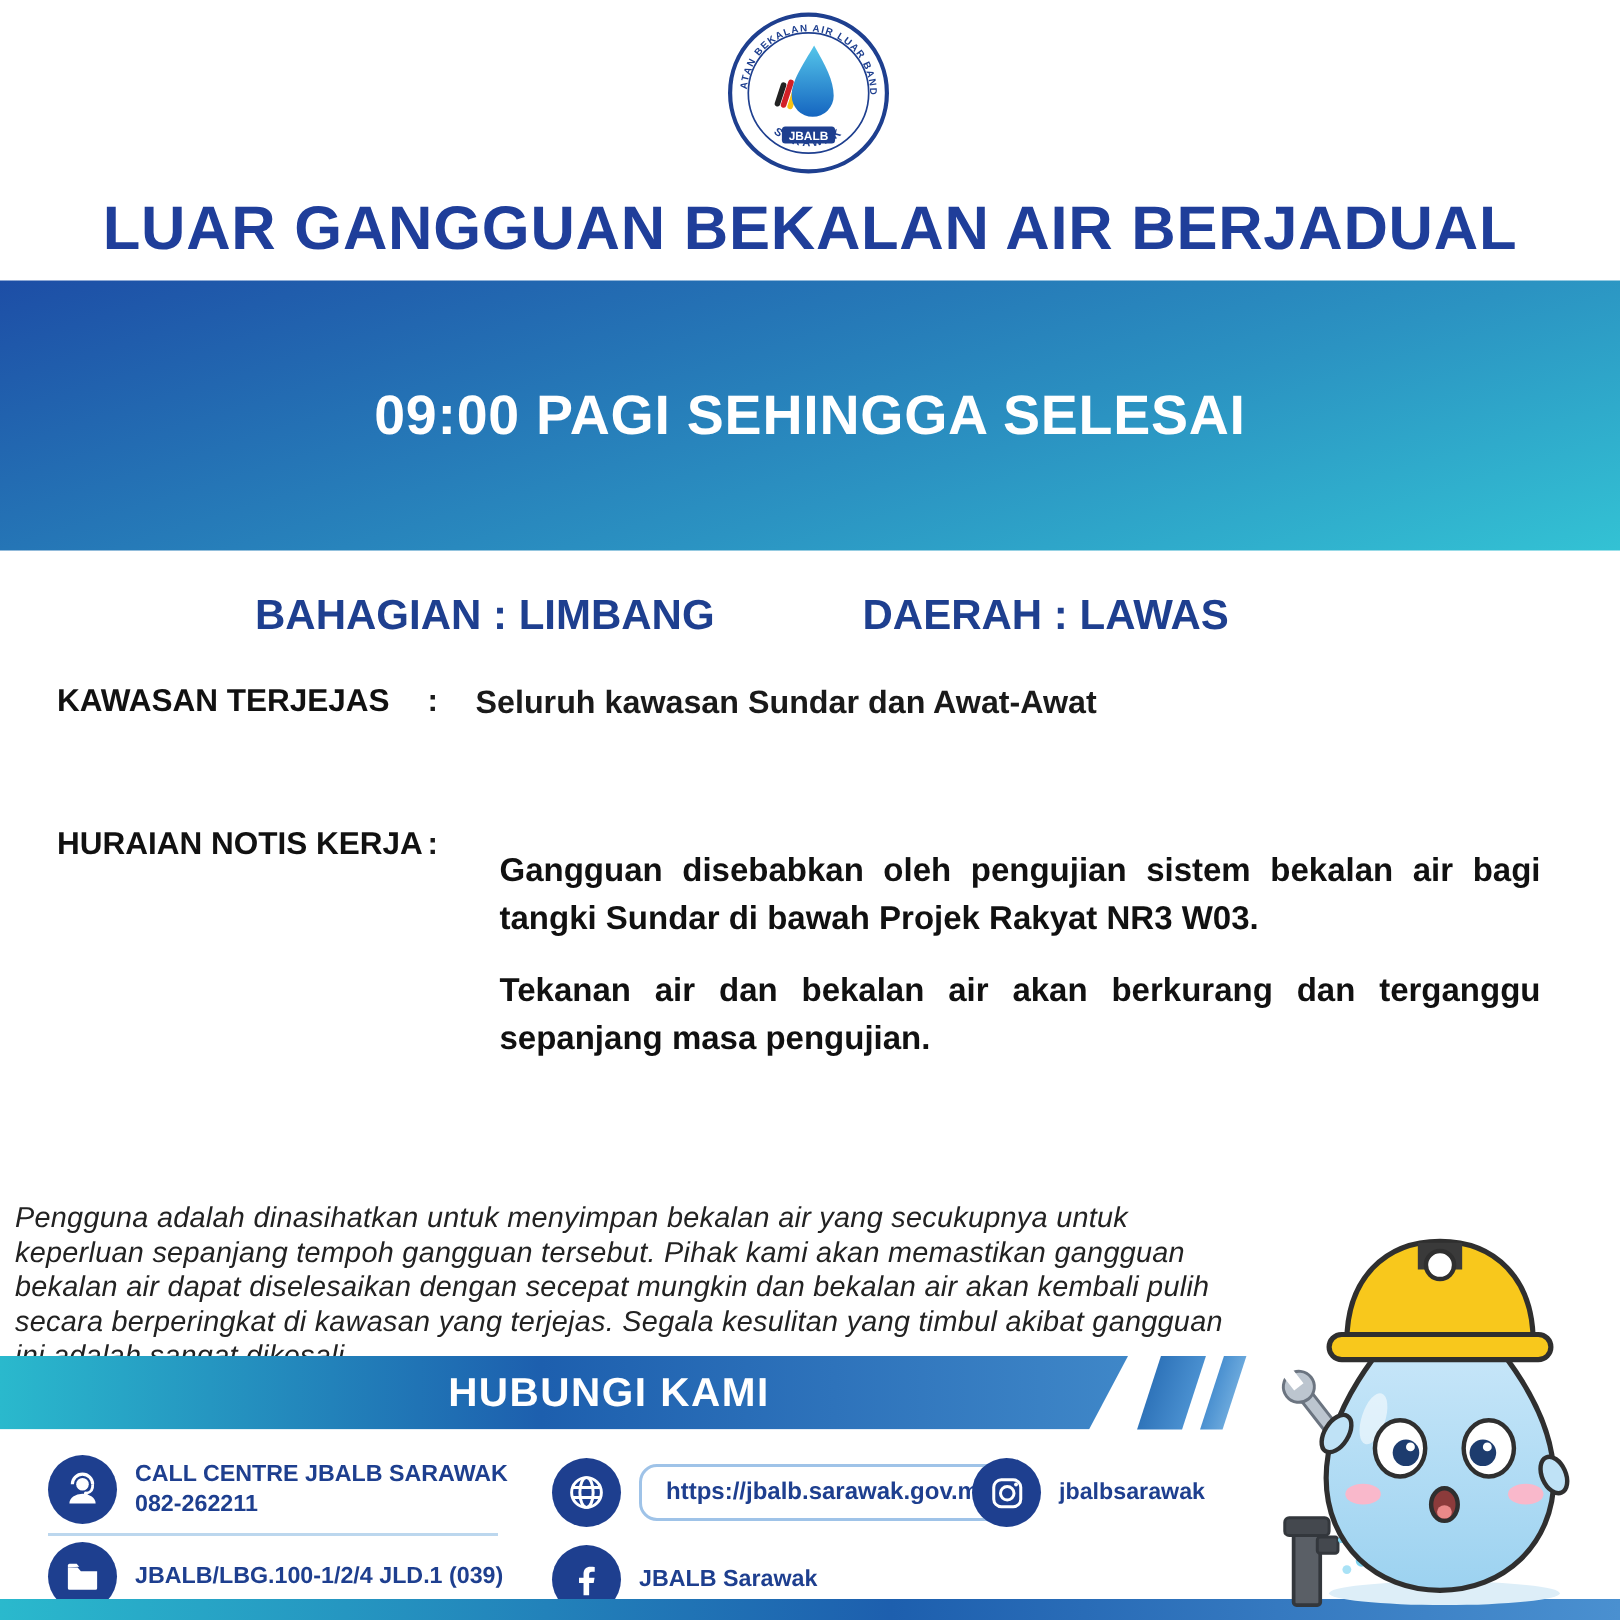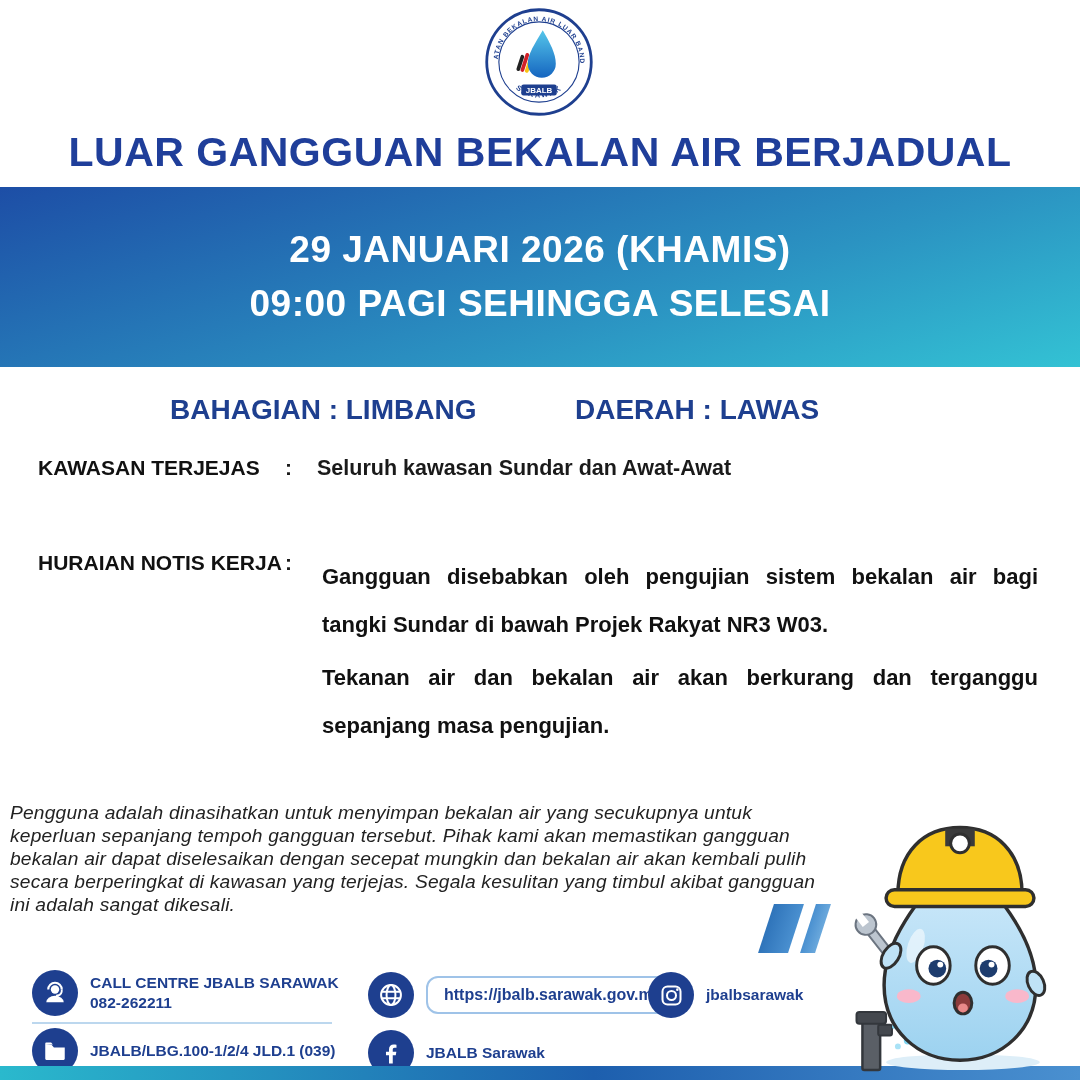--- a/index.html
+++ b/index.html
@@ -33,21 +33,21 @@
 
   
   .detail-row{left:38px;display:flex;align-items:flex-start;}
   .detail-label{width:247px;font-size:21px;font-weight:800;color:#111;flex:none;line-height:30px;}
   .detail-sep{width:32px;font-size:21px;font-weight:800;flex:none;line-height:30px;}
   .kawasan{top:453px;}
   .kawasan .detail-value{font-size:21.5px;font-weight:800;line-height:30px;}
   .huraian{top:548px;}
   .huraian .detail-text{width:726px;}
   .huraian p{
-    margin:5px;font-size:22px;font-weight:800;line-height:48px;
+    margin:16px;font-size:22px;font-weight:800;line-height:32px;
     text-align:justify;color:#111;
   }
 
   
   .advisory{
     left:10px;top:801px;width:820px;
     font-size:19.2px;font-style:italic;font-weight:500;line-height:23px;
     color:#222;letter-spacing:.2px;
   }
 
@@ -121,21 +121,20 @@
       </g>
       <path d="M64,26 C56,40 48,51 48,62 A15,15 0 0 0 78,62 C78,51 72,40 64,26 Z" fill="url(#dropGrad)"></path>
       <rect x="41" y="84" width="38" height="12" rx="2.5" fill="#1e3f8f"></rect>
       <text x="60" y="93.5" text-anchor="middle" font-size="8.5" font-weight="bold" fill="#ffffff">JBALB</text>
     </svg>
   </div>
 
   <div class="abs title">LUAR GANGGUAN BEKALAN AIR BERJADUAL</div>
 
   <div class="abs banner">
-    <div class="line">29 JANUARI 2026 (KHAMIS)</div>
     <div class="line">09:00 PAGI SEHINGGA SELESAI</div>
   </div>
 
   <div class="abs region-bahagian">BAHAGIAN : LIMBANG</div>
   <div class="abs region-daerah">DAERAH : LAWAS</div>
 
   <div class="abs detail-row kawasan">
     <div class="detail-label">KAWASAN TERJEJAS</div>
     <div class="detail-sep">:</div>
     <div class="detail-value">Seluruh kawasan Sundar dan Awat-Awat</div>
@@ -145,20 +144,23 @@
     <div class="detail-label">HURAIAN NOTIS KERJA</div>
     <div class="detail-sep">:</div>
     <div class="detail-text">
       <p>Gangguan disebabkan oleh pengujian sistem bekalan air bagi tangki Sundar di bawah Projek Rakyat NR3 W03.</p>
       <p>Tekanan air dan bekalan air akan berkurang dan terganggu sepanjang masa pengujian.</p>
     </div>
   </div>
 
   <div class="abs advisory">Pengguna adalah dinasihatkan untuk menyimpan bekalan air yang secukupnya untuk keperluan sepanjang tempoh gangguan tersebut. Pihak kami akan memastikan gangguan bekalan air dapat diselesaikan dengan secepat mungkin dan bekalan air akan kembali pulih secara berperingkat di kawasan yang terjejas. Segala kesulitan yang timbul akibat gangguan ini adalah sangat dikesali.</div>
 
+  <div class="abs contact-bar">
+    <div class="heading">HUBUNGI KAMI</div>
+  </div>
   <div class="abs stripe stripe-a"></div>
   <div class="abs stripe stripe-b"></div>
 
   <div class="abs contact-item item-call">
     <div class="contact-icon">
       <svg viewBox="0 0 24 24" width="28" height="28">
         <circle cx="12" cy="9" r="3.6" fill="#ffffff"></circle>
         <path d="M4.5,20 a7.5,5.6 0 0 1 15,0 Z" fill="#ffffff"></path>
         <path d="M6.2,9 a5.8,5.8 0 0 1 11.6,0" fill="none" stroke="#ffffff" stroke-width="1.8"></path>
         <path d="M17.8,9 q0.4,4.4 -3.6,5.2" fill="none" stroke="#ffffff" stroke-width="1.6"></path>

